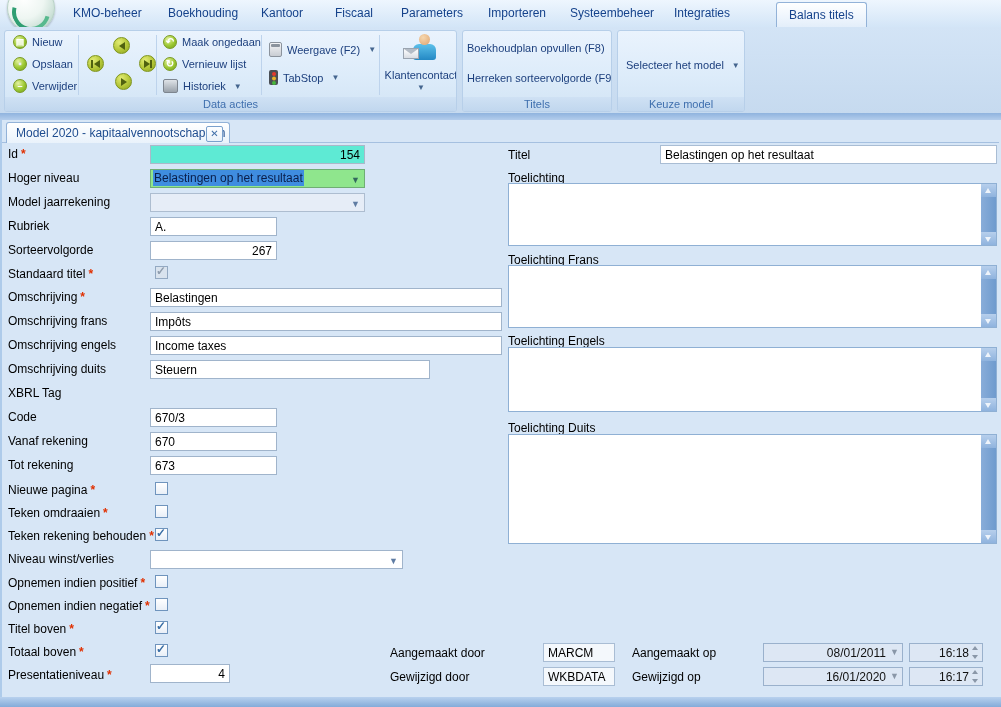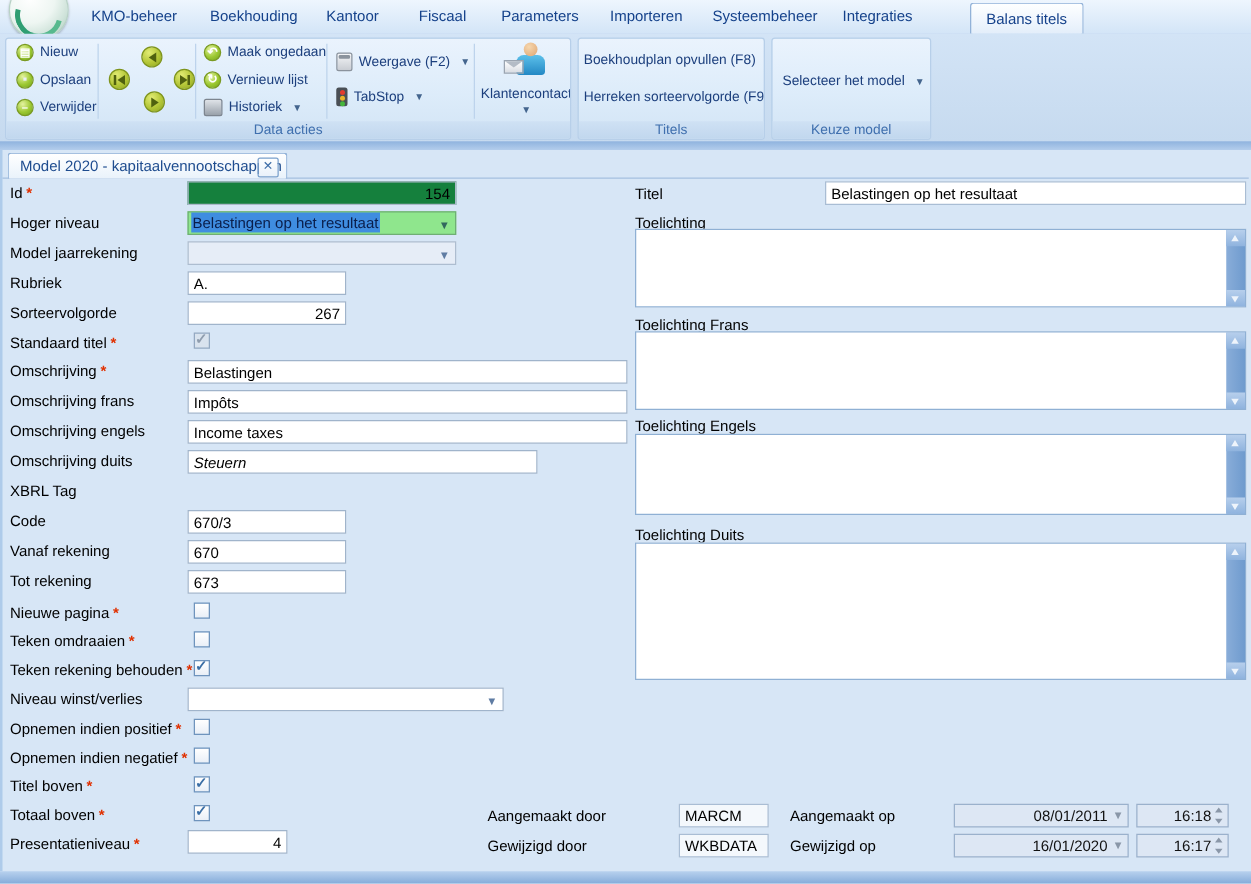--- a/index.html
+++ b/index.html
@@ -69,21 +69,21 @@
     font-size:12px;color:#1e4c8f;line-height:20px;padding-left:9px;z-index:3;}
   .doctab .x{position:absolute;right:6px;top:3px;width:15px;height:14px;border:1px solid #7aa0cc;border-radius:2px;
     background:linear-gradient(#fdfeff,#e9f1fa);color:#3f6ea8;font-size:10px;line-height:13px;text-align:center;}
 
   
   .lbl{position:absolute;left:8px;font-size:12px;color:#000;white-space:nowrap;}
   .lbl2{position:absolute;font-size:12px;color:#000;white-space:nowrap;}
   .req{color:#e03000;font-weight:bold;margin-left:3px;}
   .input{position:absolute;height:19px;box-sizing:border-box;border:1px solid #a0b4cb;background:#fff;
     font-family:"Liberation Sans",sans-serif;font-size:12px;color:#000;padding:0 4px;}
-  .input.ro{background:#15803d;border-color:#aab8c9;}
+  .input.ro{background:#5eead4;border-color:#aab8c9;}
   .input.dis{background:#e9effa;border-color:#a3b5ca;}
   .ralign{text-align:right;}
   .combo{position:absolute;height:19px;box-sizing:border-box;border:1px solid #a0b4cb;background:#fff;
     font-size:12px;line-height:17px;padding:0 18px 0 2px;}
   .combo .arr{position:absolute;right:4px;top:2px;font-size:9px;color:#5f7ca3;}
   .combo.green{background:#8fe68d;border-color:#6fae74;}
   .combo.green .sel{background:#3f8de0;color:#0a1e4a;padding:1px 1px;}
   .combo.disabled{background:#e6edf7;border-color:#adbdd0;}
   .cb{position:absolute;left:155px;width:13px;height:13px;box-sizing:border-box;border:1px solid #6f94bd;
     background:linear-gradient(#ffffff,#e9eff7);}
@@ -251,21 +251,21 @@
   <div class="lbl" style="top:290px"><span>Omschrijving</span><span class="req">*</span></div>
   <input class="input" style="top: 288px; left: 150px; width: 352px;" value="Belastingen">
 
   <div class="lbl" style="top:314px"><span>Omschrijving frans</span></div>
   <input class="input" style="top: 312px; left: 150px; width: 352px;" value="Impôts">
 
   <div class="lbl" style="top:338px"><span>Omschrijving engels</span></div>
   <input class="input" style="top: 336px; left: 150px; width: 352px;" value="Income taxes">
 
   <div class="lbl" style="top:362px"><span>Omschrijving duits</span></div>
-  <input class="input" style="top: 360px; left: 150px; width: 280px; font-style: italic;" value="Steuern">
+  <input class="input" style="top: 360px; left: 150px; width: 280px;" value="Steuern">
 
   <div class="lbl" style="top:386px"><span>XBRL Tag</span></div>
 
   <div class="lbl" style="top:410px"><span>Code</span></div>
   <input class="input" style="top: 408px; left: 150px; width: 127px;" value="670/3">
 
   <div class="lbl" style="top:434px"><span>Vanaf rekening</span></div>
   <input class="input" style="top: 432px; left: 150px; width: 127px;" value="670">
 
   <div class="lbl" style="top:458px"><span>Tot rekening</span></div>

